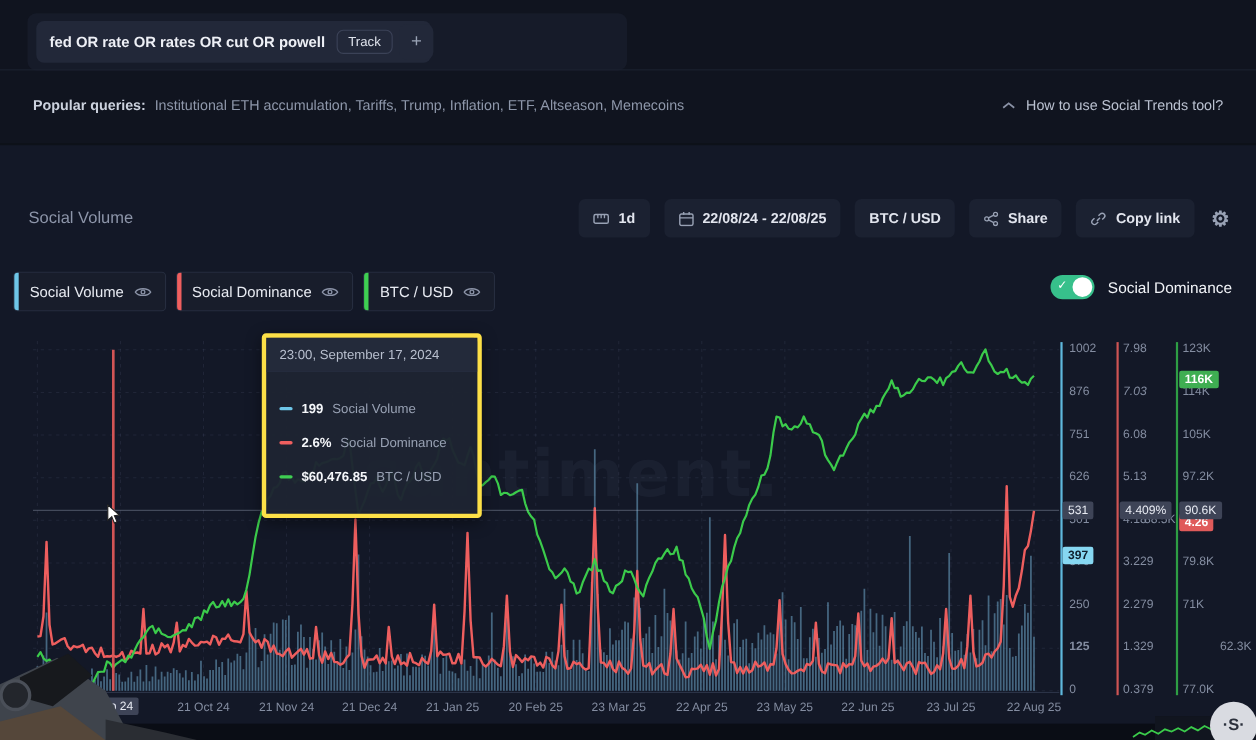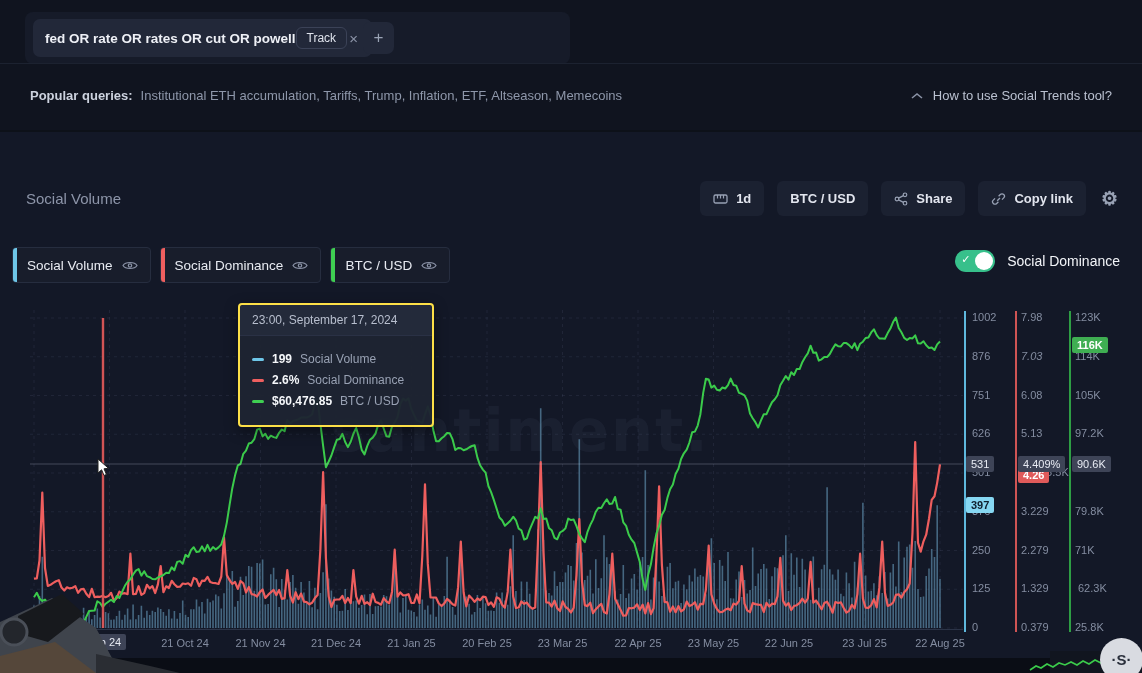--- a/index.html
+++ b/index.html
@@ -2,21 +2,21 @@
 <html><head>
 <meta charset="utf-8">
 <style>
   html,body{margin:0;padding:0;}
   body{width:1142px;height:673px;background:#0d1119;font-family:"Liberation Sans",sans-serif;position:relative;overflow:hidden;color:#e8ebf2;}
   .abs{position:absolute;}
   
   #top-section{left:0;top:0;width:1142px;height:130px;background:#10141f;}
   #top-divider{left:0;top:63px;width:1142px;height:1px;background:#1c2230;}
   #search-wrap{left:25px;top:12px;width:545px;height:52px;background:#161b29;border-radius:8px;}
-  #search-pill{left:33px;top:19px;height:38px;background:#222839;border-radius:7px;display:flex;align-items:center;padding:0 12px;}
+  #search-pill{left:33px;top:19px;height:38px;background:#222839;border-radius:7px;display:flex;align-items:center;padding:0 12px;gap:10px;}
   #search-query{font-size:13.5px;font-weight:bold;color:#eef0f6;white-space:nowrap;}
   .track-chip{border:1px solid #3b4257;border-radius:6px;padding:3px 10px;font-size:12px;color:#dfe3ec;}
   .close-x{color:#8b93a7;font-size:15px;padding:0 2px;cursor:default;}
   #add-query-btn{left:363px;top:22px;width:31px;height:32px;background:#222839;border-radius:7px;color:#9aa3b5;font-size:17px;display:flex;align-items:center;justify-content:center;}
   #popular-row{left:30px;top:88px;font-size:13px;color:#8e97aa;}
   #popular-label{color:#ccd2de;font-weight:bold;margin-right:8px;}
   #help-row{right:30px;top:88px;font-size:13px;color:#bac1d0;display:flex;align-items:center;gap:10px;}
   
   #panel{left:0;top:132px;width:1142px;height:526px;background:#131827;}
   #panel-title{left:26px;top:190px;font-size:15px;color:#8d95a9;}
@@ -41,24 +41,24 @@
   #xaxis-line{left:30px;top:629px;width:933px;height:1px;background:#2b3347;}
   .axis-line{top:311px;height:321px;width:2px;}
   .tick{position:absolute;font-size:11px;color:#848da1;white-space:nowrap;}
   .xlab{position:absolute;font-size:11px;color:#848da1;white-space:nowrap;transform:translateX(-50%);}
   .badge{position:absolute;font-size:11px;padding:2px 5px;border-radius:2px;white-space:nowrap;}
   .badge.gray{background:#3e4457;color:#e8ebf3;z-index:4;}
   .badge.blue{background:#86d7f2;color:#10202e;font-weight:bold;z-index:4;}
   .badge.green{background:#3fae52;color:#fff;font-weight:bold;z-index:4;}
   .badge.red{background:#e05a5a;color:#fff;font-weight:bold;z-index:3;}
   
-  #tooltip{left:238px;top:303px;width:192px;background:rgba(30,36,50,0.97);border:2px solid #fde047;border-radius:4px;z-index:6;box-shadow:0 4px 14px rgba(0,0,0,0.4);}
+  #tooltip{left:238px;top:303px;width:192px;background:rgba(30,36,50,0.97);border:4px solid #fde047;border-radius:4px;z-index:6;box-shadow:0 4px 14px rgba(0,0,0,0.4);}
   #tooltip .tt-head{padding:8px 12px;font-size:12px;color:#b8bfce;border-bottom:1px solid #2a3145;background:rgba(44,51,70,0.45);border-radius:4px 4px 0 0;}
   #tooltip .tt-body{padding:9px 12px 10px;}
-  .tt-row{display:flex;align-items:center;gap:8px;margin:7px 0;font-size:12px;}
+  .tt-row{display:flex;align-items:center;gap:8px;margin:17px 0;font-size:12px;}
   .tt-dash{width:12px;height:3px;border-radius:2px;flex:none;}
   .tt-val{font-weight:bold;color:#f5f7fa;}
   .tt-lab{color:#98a1b3;}
   
   #cursor{left:97px;top:458px;z-index:7;}
   
   #bottom-strip{left:0;top:658px;width:1142px;height:15px;background:#0a0d15;}
   #next-panel{left:1050px;top:651px;width:92px;height:22px;background:#11151f;}
   #s-logo{left:1100px;top:638px;width:43px;height:43px;border-radius:50%;background:#d9dbe1;color:#2b303c;font-weight:bold;font-size:15px;display:flex;align-items:center;justify-content:center;z-index:8;}
   
@@ -95,20 +95,31 @@
   <div class="btn">
     <span class="ic">
       <svg width="15" height="12" viewBox="0 0 15 12">
           <rect x="1" y="2" width="13" height="8" rx="1.5" fill="none" stroke="currentColor" stroke-width="1.3"></rect>
           <line x1="4.5" y1="2" x2="4.5" y2="5.5" stroke="currentColor" stroke-width="1.2"></line>
           <line x1="7.5" y1="2" x2="7.5" y2="5.5" stroke="currentColor" stroke-width="1.2"></line>
           <line x1="10.5" y1="2" x2="10.5" y2="5.5" stroke="currentColor" stroke-width="1.2"></line>
         </svg>
     </span>
     <span>1d</span>
+  </div>
+  <div class="btn">
+    <span class="ic">
+      <svg width="14" height="14" viewBox="0 0 14 14">
+          <rect x="1" y="2.5" width="12" height="10.5" rx="1.5" fill="none" stroke="currentColor" stroke-width="1.3"></rect>
+          <line x1="1" y1="6" x2="13" y2="6" stroke="currentColor" stroke-width="1.2"></line>
+          <line x1="4.5" y1="0.8" x2="4.5" y2="3.2" stroke="currentColor" stroke-width="1.3"></line>
+          <line x1="9.5" y1="0.8" x2="9.5" y2="3.2" stroke="currentColor" stroke-width="1.3"></line>
+        </svg>
+    </span>
+    <span>22/08/24 - 22/08/25</span>
   </div>
   <div class="btn">
     <span>BTC / USD</span>
   </div>
   <div class="btn">
     <span class="ic">
       <svg width="14" height="14" viewBox="0 0 14 14">
           <circle cx="3" cy="7" r="1.8" fill="none" stroke="currentColor" stroke-width="1.2"></circle>
           <circle cx="11" cy="2.8" r="1.8" fill="none" stroke="currentColor" stroke-width="1.2"></circle>
           <circle cx="11" cy="11.2" r="1.8" fill="none" stroke="currentColor" stroke-width="1.2"></circle>
@@ -209,43 +220,43 @@
 <div class="abs axis-line" style="left:1015px;background:#cf5454;"></div>
 <div class="abs axis-line" style="left:1069px;background:#2e9e44;"></div>
 <div id="axis-layer">
     <div class="tick abs" style="left: 972px; top: 311px;">1002</div>
     <div class="tick abs" style="left: 972px; top: 349.75px;">876</div>
     <div class="tick abs" style="left: 972px; top: 388.5px;">751</div>
     <div class="tick abs" style="left: 972px; top: 427.25px;">626</div>
     <div class="tick abs" style="left: 972px; top: 466px;">501</div>
     <div class="tick abs" style="left: 972px; top: 504.75px;">376</div>
     <div class="tick abs" style="left: 972px; top: 543.5px;">250</div>
-    <div class="tick abs" style="left: 972px; top: 582.25px;">125</div>
+    <div class="tick abs" style="left: 972px; top: 582.25px; font-weight: bold;">125</div>
     <div class="tick abs" style="left: 972px; top: 621px;">0</div>
     <div class="tick abs" style="left: 1021px; top: 311px;">7.98</div>
     <div class="tick abs" style="left: 1021px; top: 349.75px; font-style: italic;">7.03</div>
     <div class="tick abs" style="left: 1021px; top: 388.5px;">6.08</div>
     <div class="tick abs" style="left: 1021px; top: 427.25px;">5.13</div>
     <div class="tick abs" style="left: 1021px; top: 466px;">4.18</div>
     <div class="tick abs" style="left: 1021px; top: 504.75px;">3.229</div>
     <div class="tick abs" style="left: 1021px; top: 543.5px;">2.279</div>
     <div class="tick abs" style="left: 1021px; top: 582.25px;">1.329</div>
     <div class="tick abs" style="left: 1021px; top: 621px;">0.379</div>
     <div class="tick abs" style="left: 1075px; top: 311px;">123K</div>
     <div class="tick abs" style="left: 1075px; top: 349.75px;">114K</div>
     <div class="tick abs" style="left: 1075px; top: 388.5px;">105K</div>
     <div class="tick abs" style="left: 1075px; top: 427.25px;">97.2K</div>
     <div class="tick abs" style="left: 1040px; top: 466px;">88.5K</div>
     <div class="tick abs" style="left: 1075px; top: 504.75px;">79.8K</div>
     <div class="tick abs" style="left: 1075px; top: 543.5px;">71K</div>
-    <div class="tick abs" style="left: 1078px; top: 582.25px;">62.3K</div>
-    <div class="tick abs" style="left: 1075px; top: 621px;">25.8K</div>
+    <div class="tick abs" style="left: 1109px; top: 582.25px;">62.3K</div>
+    <div class="tick abs" style="left: 1075px; top: 621px;">77.0K</div>
     <div class="badge gray abs" style="left: 966px; top: 456px;">531</div>
     <div class="badge blue abs" style="left: 966px; top: 497px;">397</div>
-    <div class="badge red abs" style="left: 1018px; top: 467px;">4.26</div>
+    <div class="badge red abs" style="left: 1072px; top: 467px;">4.26</div>
     <div class="badge gray abs" style="left: 1018px; top: 456px;">4.409%</div>
     <div class="badge gray abs" style="left: 1072px; top: 456px;">90.6K</div>
     <div class="badge green abs" style="left: 1072px; top: 337px;">116K</div>
   </div>
 <div id="xaxis-layer">
     <div class="xlab" style="left: 34px; top: 637px;">21 Aug</div>
     <div class="xlab" style="left: 118.5px; top: 637px;">4</div>
     <div class="xlab" style="left: 185px; top: 637px;">21 Oct 24</div>
     <div class="xlab" style="left: 260.5px; top: 637px;">21 Nov 24</div>
     <div class="xlab" style="left: 336px; top: 637px;">21 Dec 24</div>

